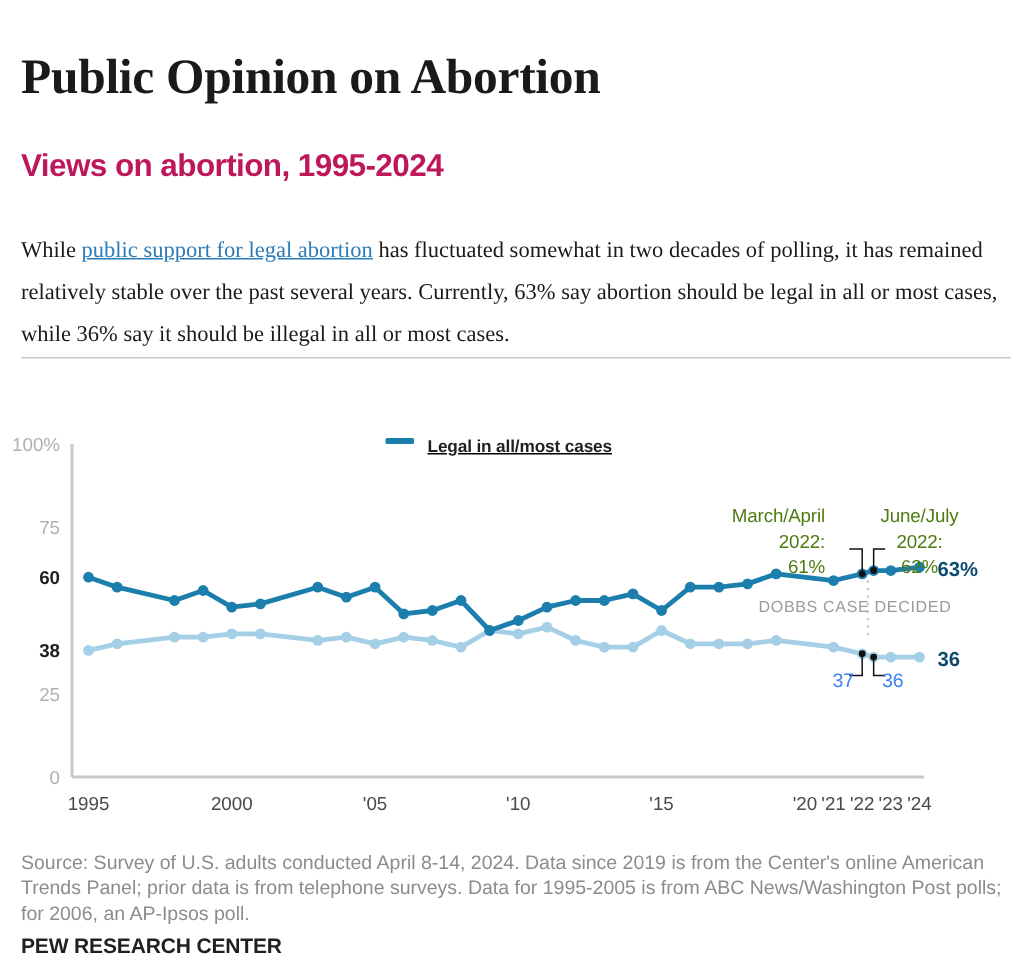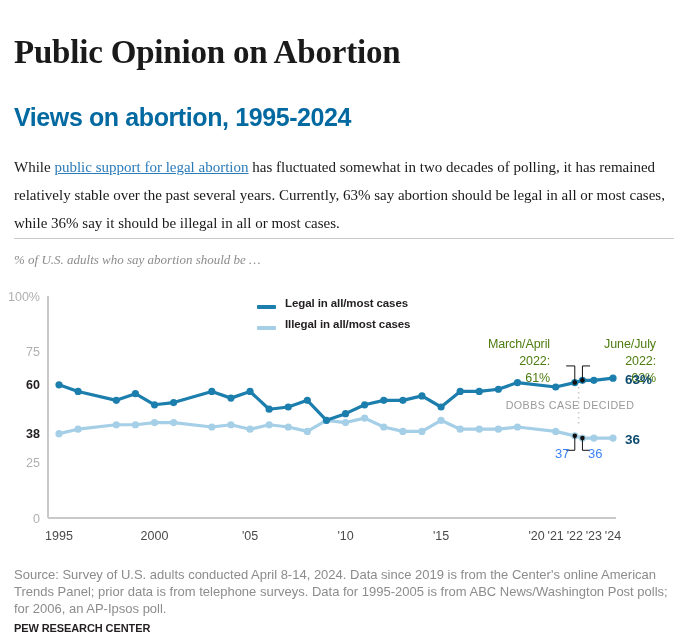--- a/index.html
+++ b/index.html
@@ -12,21 +12,21 @@
 
   
   .main-title{
     position:absolute;left:14px;top:12px;
     font-family:"Liberation Serif",serif;
     font-size:33px;font-weight:700;color:#1a1a1a;letter-spacing:-0.2px;
   }
   .sub-title{
     position:absolute;left:14px;top:82px;
     font-family:"Liberation Sans",sans-serif;
-    font-size:25px;font-weight:700;color:#0369a1;letter-spacing:-0.4px;
+    font-size:21px;font-weight:700;color:#be185d;letter-spacing:-0.4px;
   }
   .intro{
     position:absolute;left:14px;top:138px;width:660px;
     font-family:"Liberation Serif",serif;
     font-size:15px;line-height:28px;color:#1a1a1a;
   }
   .intro a{color:#2b7bb9;text-decoration:underline;}
 
   .divider{
     position:absolute;left:14px;top:238px;width:660px;height:1px;
@@ -37,34 +37,34 @@
   .chart-note{
     position:absolute;left:14px;top:252px;
     font-family:"Liberation Serif",serif;font-style:italic;
     font-size:13px;color:#8c8c8c;
   }
   .chart{position:absolute;left:0;top:275px;width:689px;height:270px;}
   .chart svg{display:block;}
 
   
   .legend{position:absolute;left:257px;top:292px;}
-  .legend-row{display:flex;align-items:flex-end;height:17px;margin-bottom:4px;}
+  .legend-row{display:flex;align-items:flex-start;height:17px;margin-bottom:4px;text-decoration:underline;}
   .legend-swatch{width:19px;height:4px;margin-right:9px;border-radius:1px;}
   .legend-label{
     font-size:11.5px;font-weight:700;color:#231f20;
     font-family:"Liberation Sans",sans-serif;letter-spacing:-0.1px;
   }
 
   
   .ann{position:absolute;font-family:"Liberation Sans",sans-serif;}
   .ann-callout{
     font-size:12.5px;color:#4d7c0f;line-height:17px;text-align:right;
     letter-spacing:-0.1px;
   }
-  .ann-callout.left{text-align:right;}
+  .ann-callout.left{text-align:center;}
   .dobbs{
     position:absolute;font-size:10.7px;color:#9a9a9a;line-height:15px;
     text-align:center;letter-spacing:0.45px;
     font-family:"Liberation Sans",sans-serif;
   }
   .endlabel{
     position:absolute;font-size:13.5px;font-weight:700;color:#0c4a6e;
     font-family:"Liberation Sans",sans-serif;
   }
   .ptlabel{
@@ -73,21 +73,21 @@
   }
 
   
   .source{
     position:absolute;left:14px;top:566px;width:662px;
     font-size:13px;line-height:17px;color:#8c8c8c;
     font-family:"Liberation Sans",sans-serif;
   }
   .prc{
     position:absolute;left:14px;top:622px;
-    font-size:11px;font-weight:700;color:#231f20;letter-spacing:-0.1px;
+    font-size:14px;font-weight:700;color:#231f20;letter-spacing:-0.1px;
     font-family:"Liberation Sans",sans-serif;
   }
   .tick-text{
     font-family:"Liberation Sans",sans-serif;font-size:12.5px;fill:#4a4a4a;
   }
   .ytick-text{
     font-family:"Liberation Sans",sans-serif;font-size:12.5px;fill:#b0b0b0;
   }
   .ytick-text.bold{fill:#231f20;font-weight:700;}
 </style>
@@ -96,21 +96,20 @@
 
 <div class="page">
 
   <h1 class="main-title">Public Opinion on Abortion</h1>
   <h2 class="sub-title">Views on abortion, 1995-2024</h2>
 
   <p class="intro"><span>While </span><a href="#">public support for legal abortion</a><span> has fluctuated somewhat in two decades of polling, it has remained relatively stable over the past several years. Currently, 63% say abortion should be legal in all or most cases, while 36% say it should be illegal in all or most cases.</span></p>
 
   <div class="divider"></div>
 
-  <div class="chart-note">% of U.S. adults who say abortion should be …</div>
 
   <div class="chart">
     <svg id="plot" width="689" height="270" viewBox="0 0 689 270">
         <line x1="48" y1="21" x2="48" y2="243" stroke="#c9c9c9" stroke-width="2"></line>
         <line x1="48" y1="243" x2="616" y2="243" stroke="#c9c9c9" stroke-width="2"></line>
         <text x="40" y="247.5" text-anchor="end" class="ytick-text">0</text>
         <text x="40" y="192" text-anchor="end" class="ytick-text">25</text>
         <text x="40" y="163.14" text-anchor="end" class="ytick-text bold">38</text>
         <text x="40" y="114.30000000000001" text-anchor="end" class="ytick-text bold">60</text>
         <text x="40" y="81" text-anchor="end" class="ytick-text">75</text>
@@ -193,24 +192,20 @@
         <circle cx="582.4344827586224" cy="163.07999999999998" r="2.3" fill="#111"></circle>
         <path d="M582.4344827586224 163.07999999999998 L582.4344827586224 175.29000000000002 L590.0758620689646 175.29000000000002" fill="none" stroke="#111" stroke-width="1"></path>
       </svg>
   </div>
 
   <div class="legend">
     <div class="legend-row">
       <span class="legend-swatch" id="sw0" style="background: rgb(27, 126, 173);"></span>
       <span class="legend-label">Legal in all/most cases</span>
     </div>
-    <div class="legend-row">
-      <span class="legend-swatch" id="sw1" style="background: rgb(165, 207, 230);"></span>
-      <span class="legend-label">Illegal in all/most cases</span>
-    </div>
   </div>
 
   <div class="ann ann-callout" style="left:452px;top:336px;width:98px;">
     <div>March/April</div>
     <div>2022:</div>
     <div>61%</div>
   </div>
 
   <div class="ann ann-callout left" style="left:570px;top:336px;width:86px;">
     <div>June/July</div>

